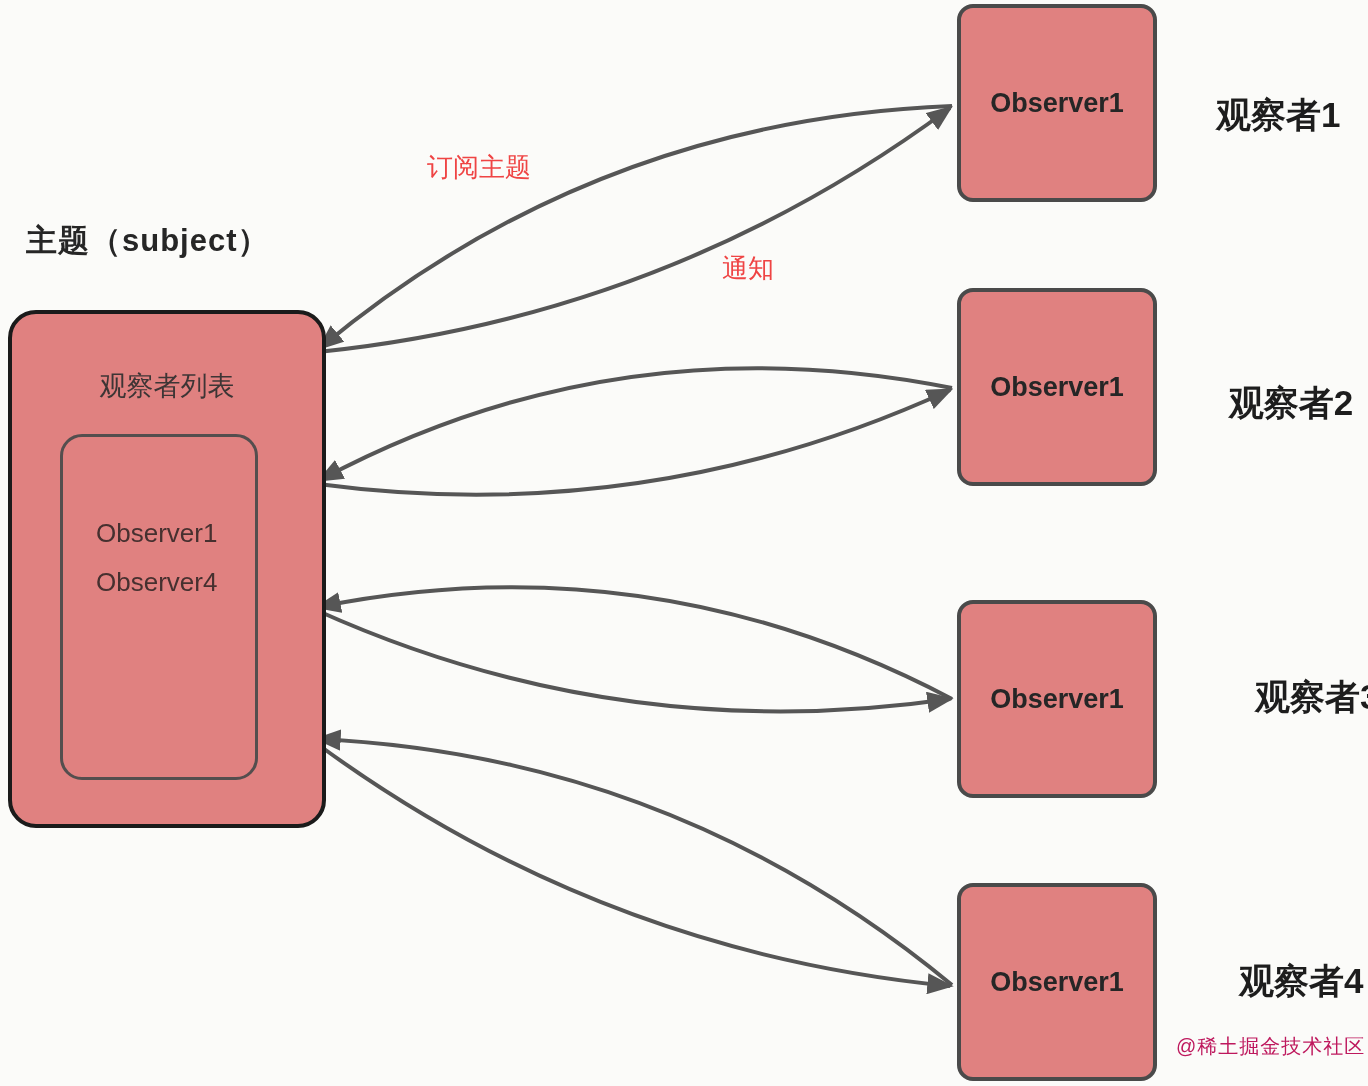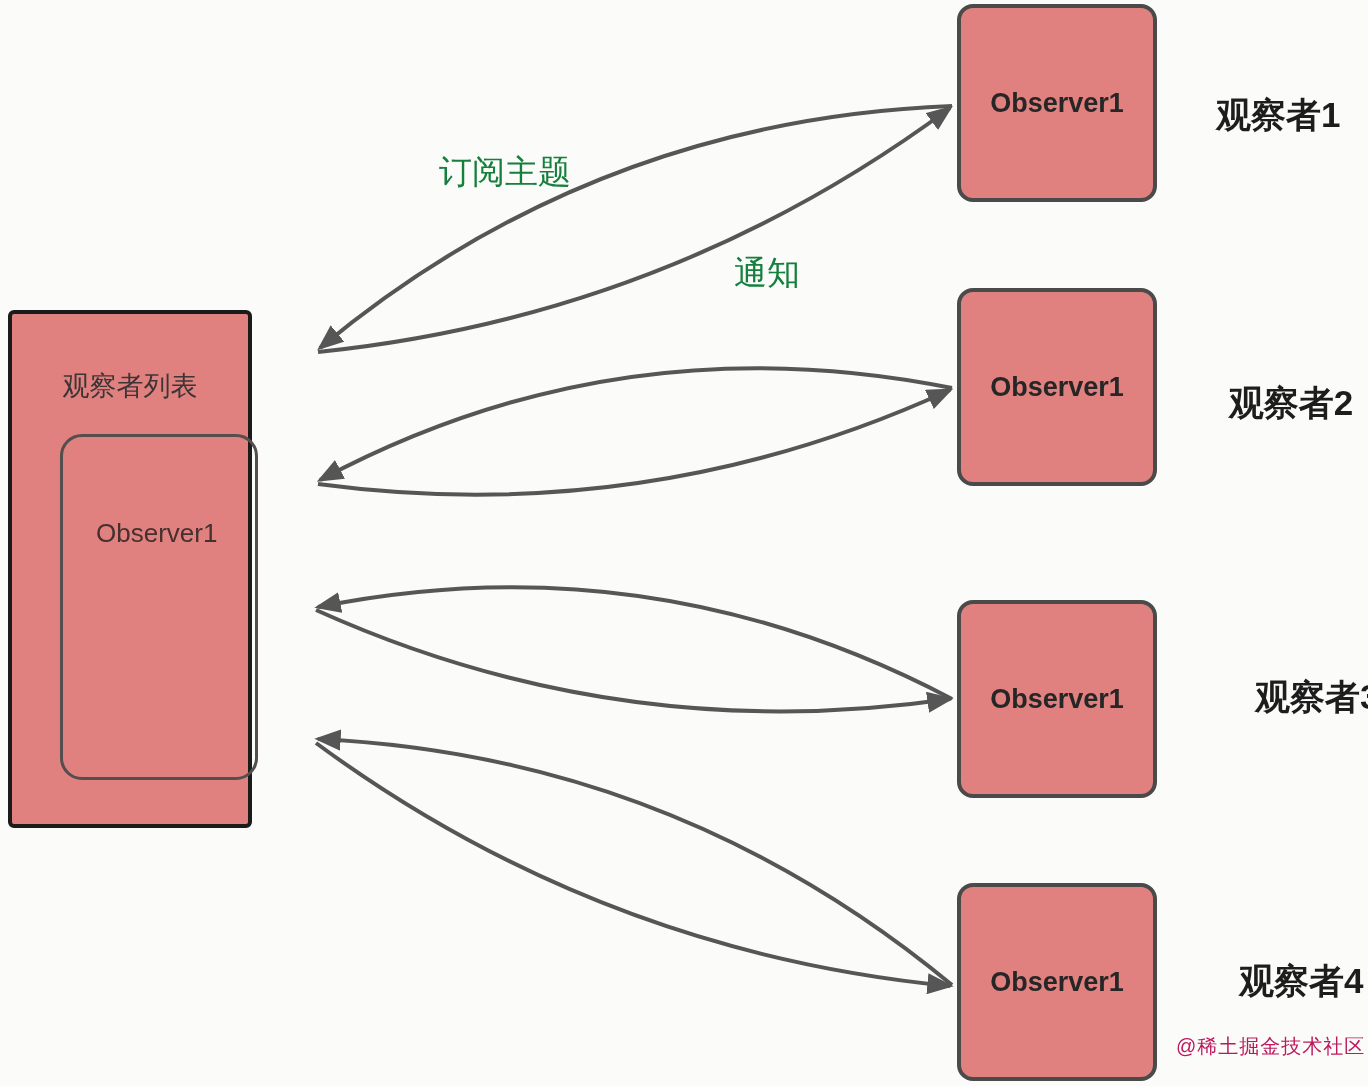--- a/index.html
+++ b/index.html
@@ -9,22 +9,22 @@
     background:#fbfbf9;
     overflow:hidden;
     font-family:"Liberation Sans","DejaVu Sans",sans-serif;
   }
   .arrows-layer{position:absolute;left:0;top:0;width:1368px;height:1086px;}
   .diagram-title{
     position:absolute;left:26px;top:220px;
     font-size:31px;font-weight:bold;color:#262626;letter-spacing:1px;
   }
   .subject-box{
-    position:absolute;left:8px;top:310px;width:244px;height:518px;
-    background:#e08180;border:4px solid #1b1b1b;border-radius:6px;
+    position:absolute;left:8px;top:310px;width:318px;height:518px;
+    background:#e08180;border:4px solid #1b1b1b;border-radius:28px;
     box-sizing:border-box;
   }
   .subject-list-title{
     position:absolute;left:0;top:54px;width:100%;
     text-align:center;font-size:27px;color:#3d3535;
   }
   .observer-list-box{
     position:absolute;left:48px;top:120px;width:198px;height:346px;
     border:3px solid #544e4e;border-radius:22px;box-sizing:border-box;
   }
@@ -39,21 +39,21 @@
     display:flex;align-items:center;justify-content:center;
   }
   .observer-box .obs-label{
     font-size:27px;font-weight:bold;color:#262626;
   }
   .side-label{
     position:absolute;left:1216px;width:150px;
     font-size:35px;font-weight:bold;color:#1d1d1d;
   }
   .edge-label{
-    position:absolute;font-size:33px;color:#15803d;margin-left:12px;
+    position:absolute;font-size:26px;color:#ef4444;
   }
   .watermark{
     position:absolute;left:1176px;top:1033px;
     font-size:20px;color:#be185d;letter-spacing:1px;
   }
 </style>
 </head>
 <body>
 
 <div class="canvas">
@@ -76,26 +76,28 @@
       <path d="M316,610 Q620,747 950,699" marker-end="url(#ah)"></path>
 
       <path d="M952,985 Q675,756 318,739" marker-end="url(#ah)"></path>
       <path d="M316,743 Q600,952 950,986" marker-end="url(#ah)"></path>
     </g>
   </svg>
 
   <div class="edge-label" style="left:427px;top:150px;">订阅主题</div>
   <div class="edge-label" style="left:722px;top:251px;">通知</div>
 
+  <div class="diagram-title">主题（subject）</div>
 
   <div class="subject-box">
     <div class="subject-list-title">观察者列表</div>
     <div class="observer-list-box">
       <div class="observer-list">
         <div>Observer1</div>
+        <div>Observer4</div>
       </div>
     </div>
   </div>
 
   <div class="observer-box" style="top:4px;">
     <span class="obs-label">Observer1</span>
   </div>
   <div class="observer-box" style="top:288px;">
     <span class="obs-label">Observer1</span>
   </div>

